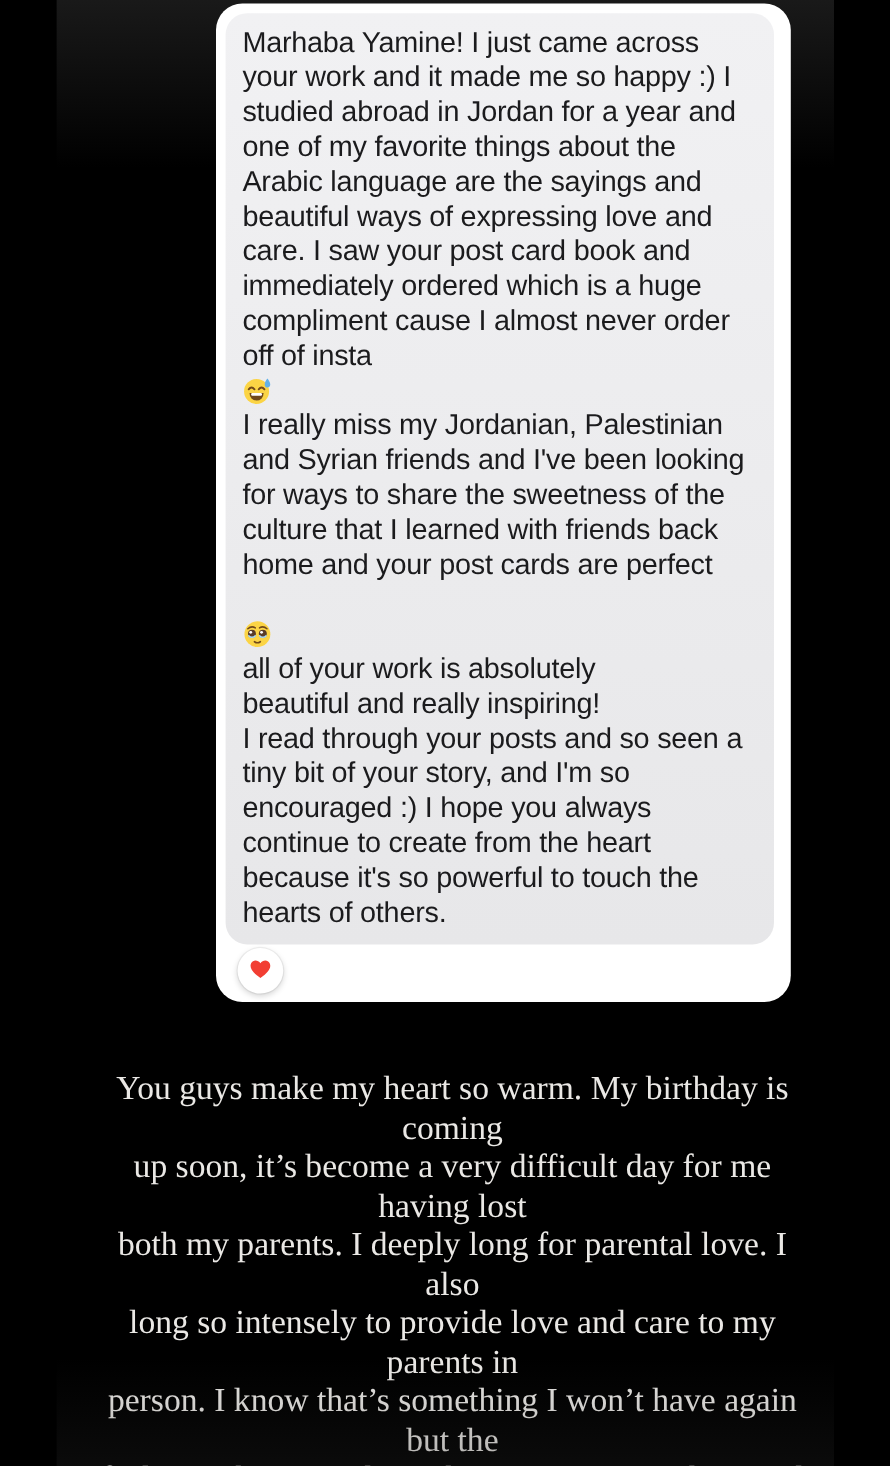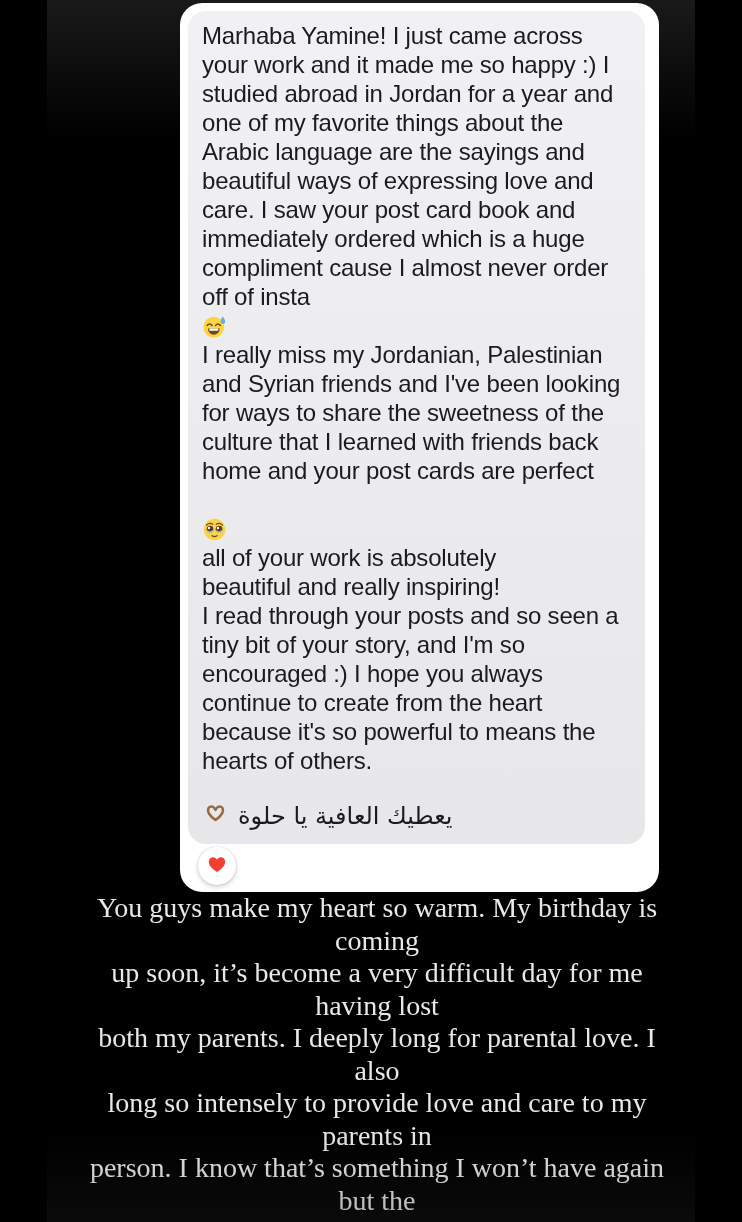--- a/index.html
+++ b/index.html
@@ -92,30 +92,22 @@
     <circle cx="10" cy="15.8" r="1.7" fill="#FFFFFF"></circle>
     <circle cx="23" cy="15.8" r="1.7" fill="#FFFFFF"></circle>
     <path d="M14.5 27 Q18 29.5 21.5 27" stroke="#71491A" stroke-width="2" fill="none" stroke-linecap="round"></path>
   </svg>
  all of your work is absolutely
 beautiful and really inspiring!</p>
       <p>I read through your posts and so seen a
 tiny bit of your story, and I'm so
 encouraged :) I hope you always
 continue to create from the heart
-because it's so powerful to means the
+because it's so powerful to touch the
 hearts of others.</p>
-      <div class="arabic-row">
-        <span>
-  <svg class="emj" viewBox="0 0 36 36">
-    <path d="M18 28 C10 22.5 6.5 17.5 8.5 12.5 C10 9.2 14.5 9.3 16.5 12.2 L18 14.5 L19.5 12.2 C21.5 9.3 26 9.2 27.5 12.5 C29.5 17.5 26 22.5 18 28 Z" fill="none" stroke="#9A6A45" stroke-width="3.4" stroke-linejoin="round" stroke-linecap="round"></path>
-  </svg>
-</span>
-        <span class="arabic-text" dir="rtl">يعطيك العافية يا حلوة</span>
-      </div>
     </div>
     <div class="reaction">
       <span>
   <svg class="emj" viewBox="0 0 36 36">
     <path d="M18 31 C6.5 23.5 2.5 16.5 5.5 10.5 C8 5.8 14.8 5.9 18 11 C21.2 5.9 28 5.8 30.5 10.5 C33.5 16.5 29.5 23.5 18 31 Z" fill="#F23E33"></path>
   </svg>
 </span>
     </div>
   </div>
 

